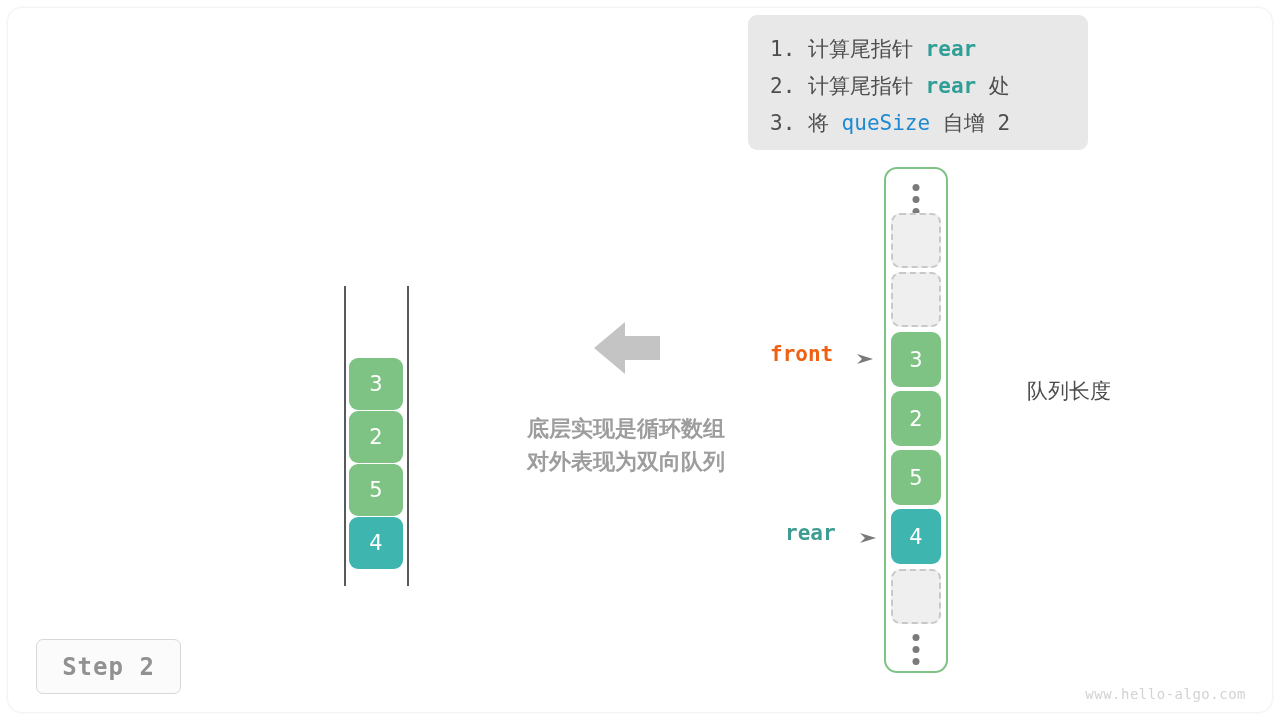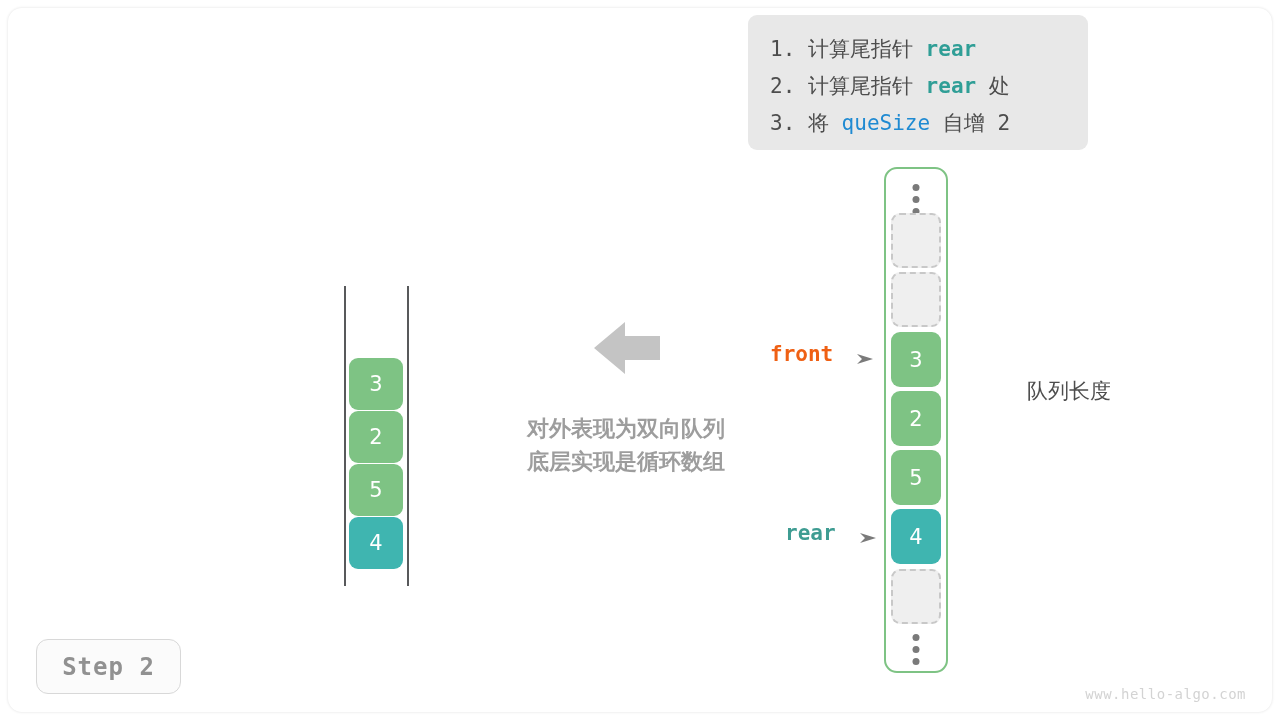--- a/index.html
+++ b/index.html
@@ -208,21 +208,21 @@
 
   
   #step-badge {
     position: absolute;
     left: 36px;
     top: 639px;
     width: 145px;
     height: 55px;
     background: #fbfbfb;
     border: 1px solid #d8d8d8;
-    border-radius: 12px;
+    border-radius: 7px;
     display: flex;
     align-items: center;
     justify-content: center;
     font-family: "DejaVu Sans Mono", "Liberation Mono", monospace;
     font-size: 24px;
     font-weight: bold;
     color: #919191;
     letter-spacing: 1px;
     box-sizing: border-box;
   }
@@ -260,22 +260,22 @@
     <div class="cell teal" style="left:5px; top:231px; width:54px; height:52px;">4</div>
   </div>
 
   <div id="big-arrow">
     <svg width="66" height="52" viewBox="0 0 66 52" xmlns="http://www.w3.org/2000/svg">
       <polygon points="0,26 31,0 31,14 66,14 66,38 31,38 31,52" fill="#c4c4c4"></polygon>
     </svg>
   </div>
 
   <div class="caption">
+    <div>底层实现是循环数组</div>
     <div>对外表现为双向队列</div>
-    <div>底层实现是循环数组</div>
   </div>
 
   <div id="array-frame">
     <div class="dots" style="top:15px;">
         <i></i>
         <i></i>
         <i></i>
       </div>
     <div class="cell empty" style="left:5px; top:44px; width:50px; height:55px;"></div>
     <div class="cell empty" style="left:5px; top:103px; width:50px; height:55px;"></div>

